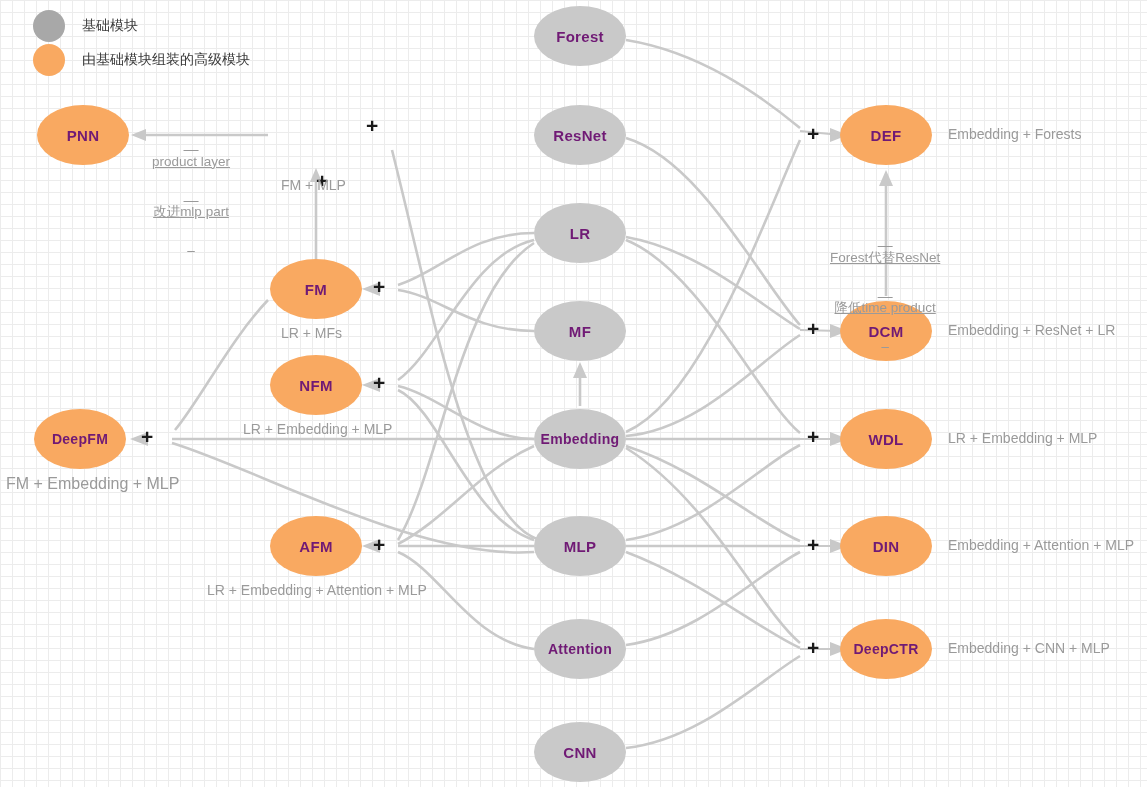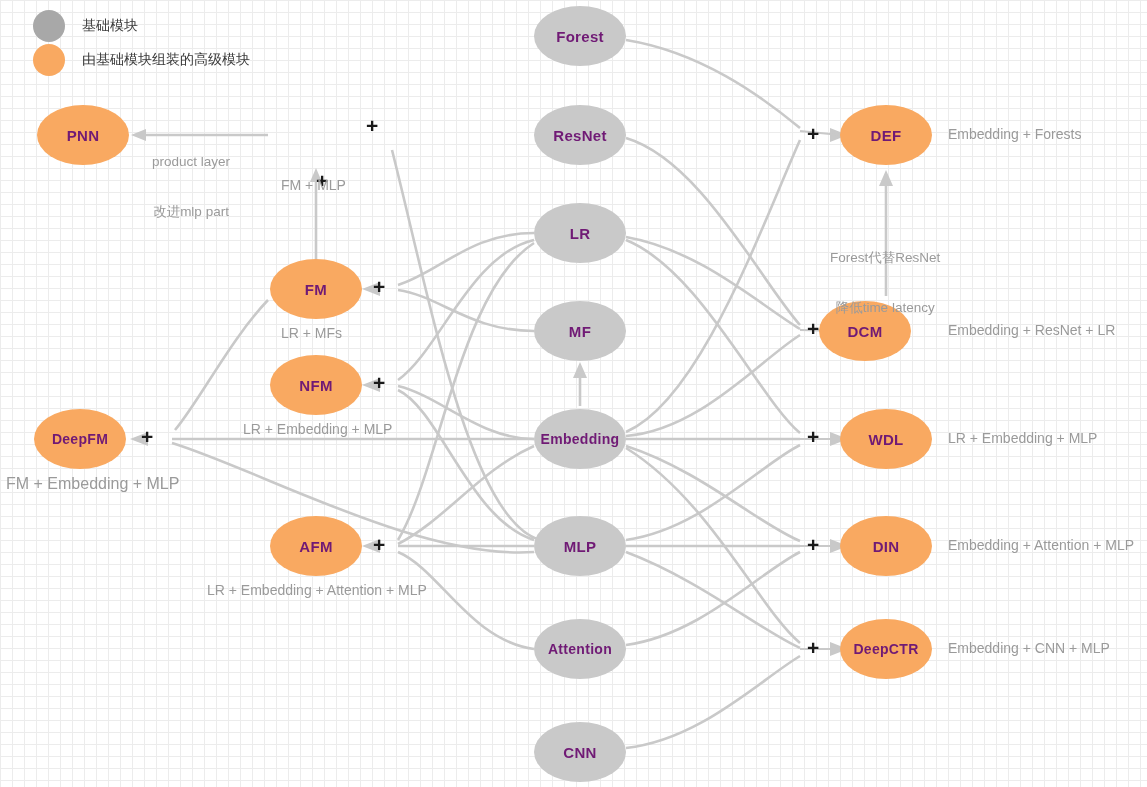--- a/index.html
+++ b/index.html
@@ -44,20 +44,21 @@
     line-height:1;
     user-select:none;
   }
 
   .edge-label{
     position:absolute;
     color:#9a9a9a;
     white-space:pre;
     line-height:1.25;
     user-select:none;
+    text-decoration:underline;
   }
   .side-label{
     position:absolute;
     color:#9a9a9a;
     white-space:nowrap;
     user-select:none;
   }
 
   .legend-item{position:absolute;display:flex;align-items:center;}
   .legend-dot{border-radius:50%;}
@@ -197,21 +198,21 @@
   <div class="node adv" style="left:34px;top:409px;width:92px;height:60px;font-size:14px;">
     <span>DeepFM</span>
   </div>
   <div class="node adv" style="left:270px;top:516px;width:92px;height:60px;font-size:15px;">
     <span>AFM</span>
   </div>
 
   <div class="node adv" style="left:840px;top:105px;width:92px;height:60px;font-size:15px;">
     <span>DEF</span>
   </div>
-  <div class="node adv" style="left:819px;top:301px;width:92px;height:60px;font-size:15px;">
+  <div class="node adv" style="left:840px;top:301px;width:92px;height:60px;font-size:15px;">
     <span>DCM</span>
   </div>
   <div class="node adv" style="left:840px;top:409px;width:92px;height:60px;font-size:15px;">
     <span>WDL</span>
   </div>
   <div class="node adv" style="left:840px;top:516px;width:92px;height:60px;font-size:15px;">
     <span>DIN</span>
   </div>
   <div class="node adv" style="left:840px;top:619px;width:92px;height:60px;font-size:14px;">
     <span>DeepCTR</span>
@@ -228,21 +229,21 @@
   <div class="plus" style="left:807px;top:426px;font-size:21px;">+</div>
   <div class="plus" style="left:807px;top:534px;font-size:21px;">+</div>
   <div class="plus" style="left:807px;top:637px;font-size:21px;">+</div>
 
   <div class="edge-label" style="left:152px;top:120px;font-size:13.5px;text-align:center;">
     <div>product layer</div>
     <div>改进mlp part</div>
   </div>
   <div class="edge-label" style="left:830px;top:216px;font-size:13.5px;text-align:center;">
     <div>Forest代替ResNet</div>
-    <div>降低time latency</div>
+    <div>降低time product</div>
   </div>
 
   <div class="side-label" style="left:281px;top:177px;font-size:14px;">
     <span>FM + MLP</span>
   </div>
   <div class="side-label" style="left:281px;top:325px;font-size:14px;">
     <span>LR + MFs</span>
   </div>
   <div class="side-label" style="left:243px;top:421px;font-size:14px;">
     <span>LR + Embedding + MLP</span>

